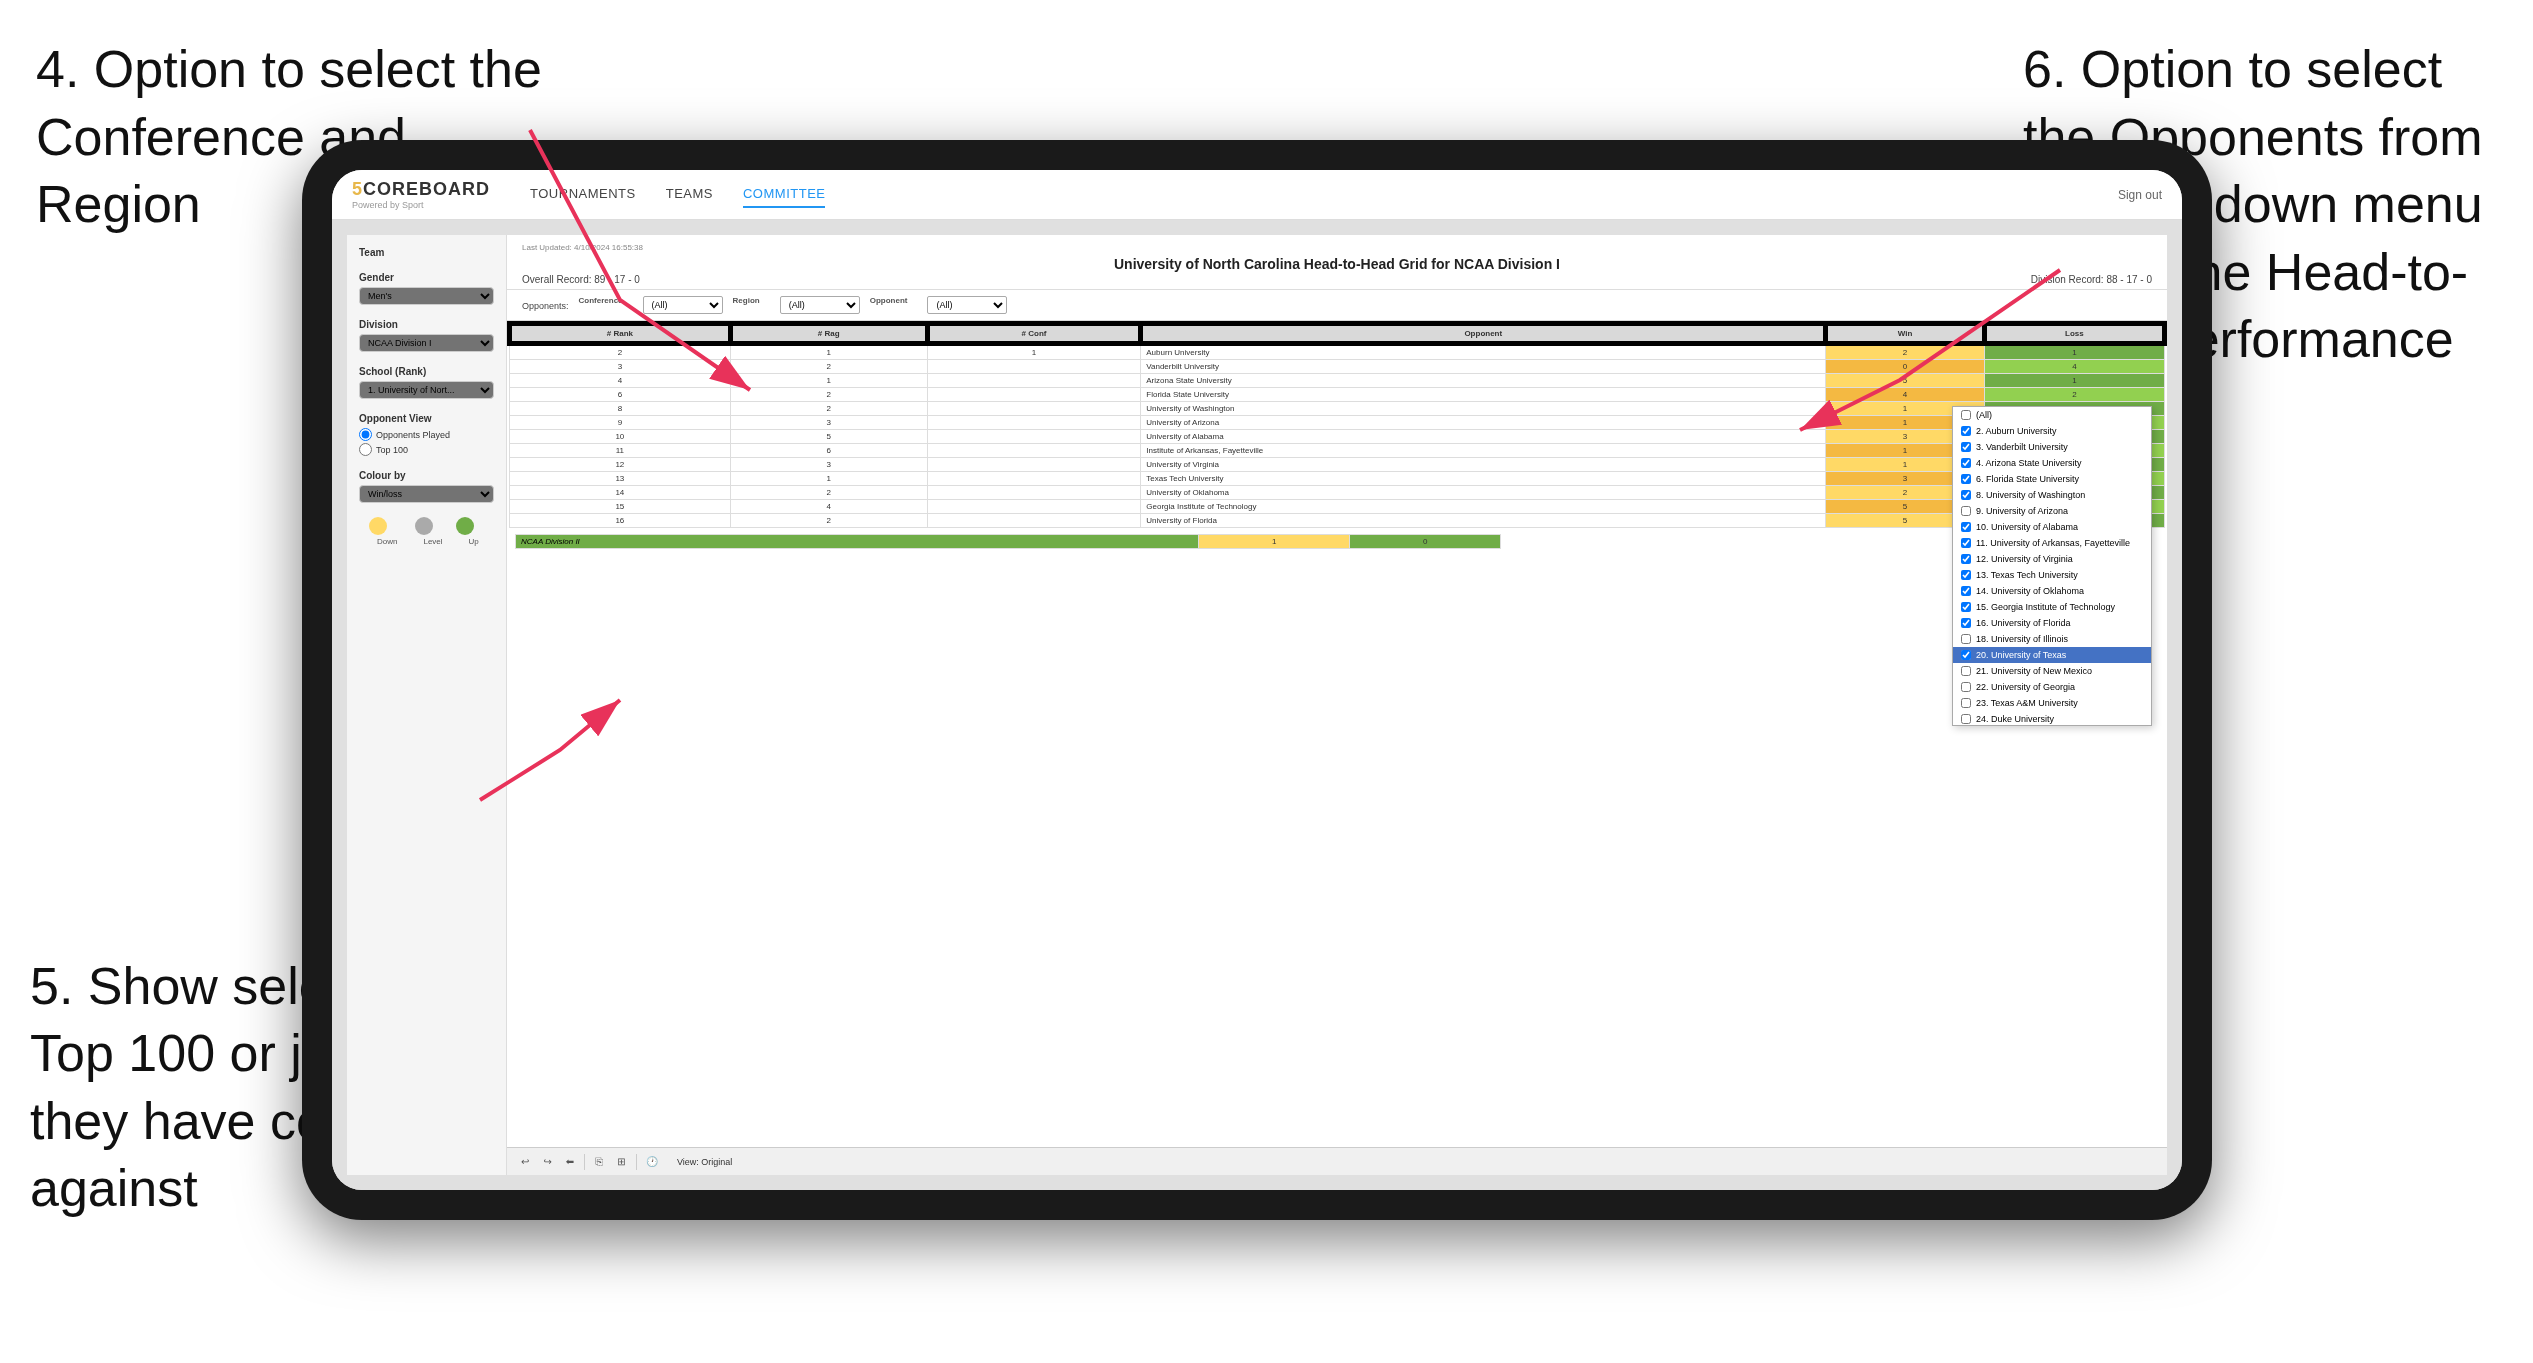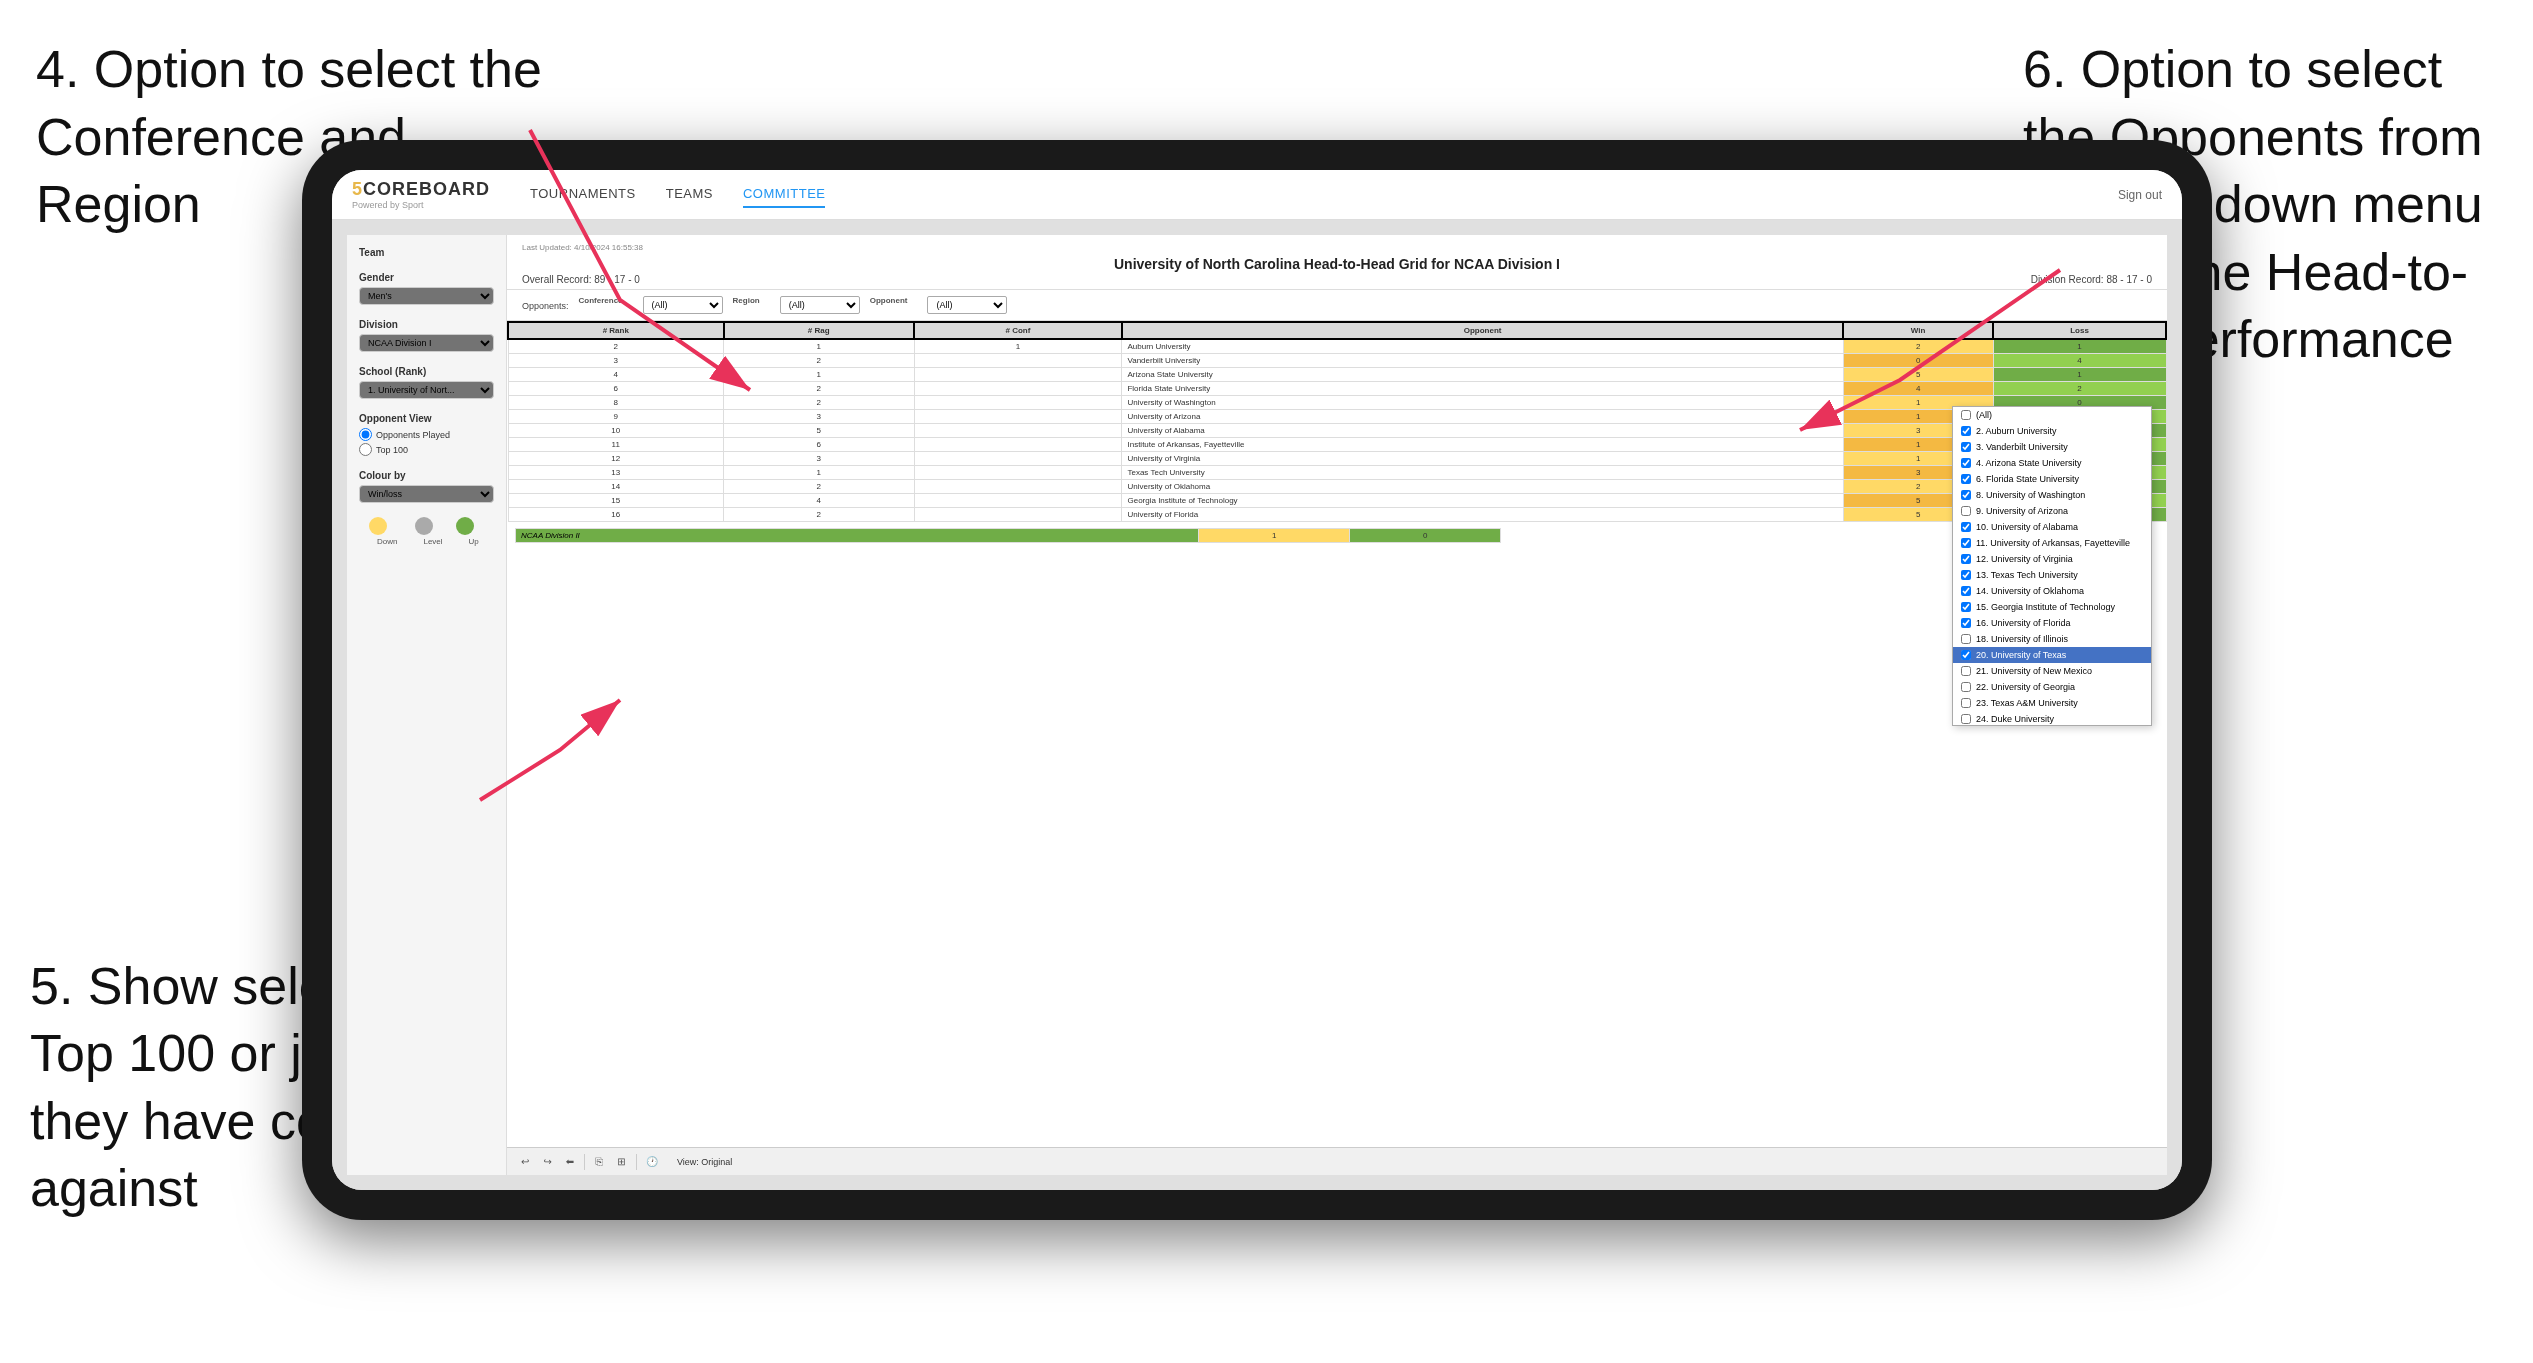--- a/index.html
+++ b/index.html
@@ -314,21 +314,21 @@
     }
 
     .data-table {
       width: 100%;
       border-collapse: collapse;
       font-size: 9px;
     }
 
     .data-table th {
       background: #d9d9d9;
-      border: 2px solid #000000;
+      border: 5px solid #000000;
       padding: 3px 5px;
       text-align: center;
       font-size: 8px;
       font-weight: 700;
       color: #333;
       white-space: nowrap;
     }
 
     .data-table td {
       border: 1px solid #ddd;

